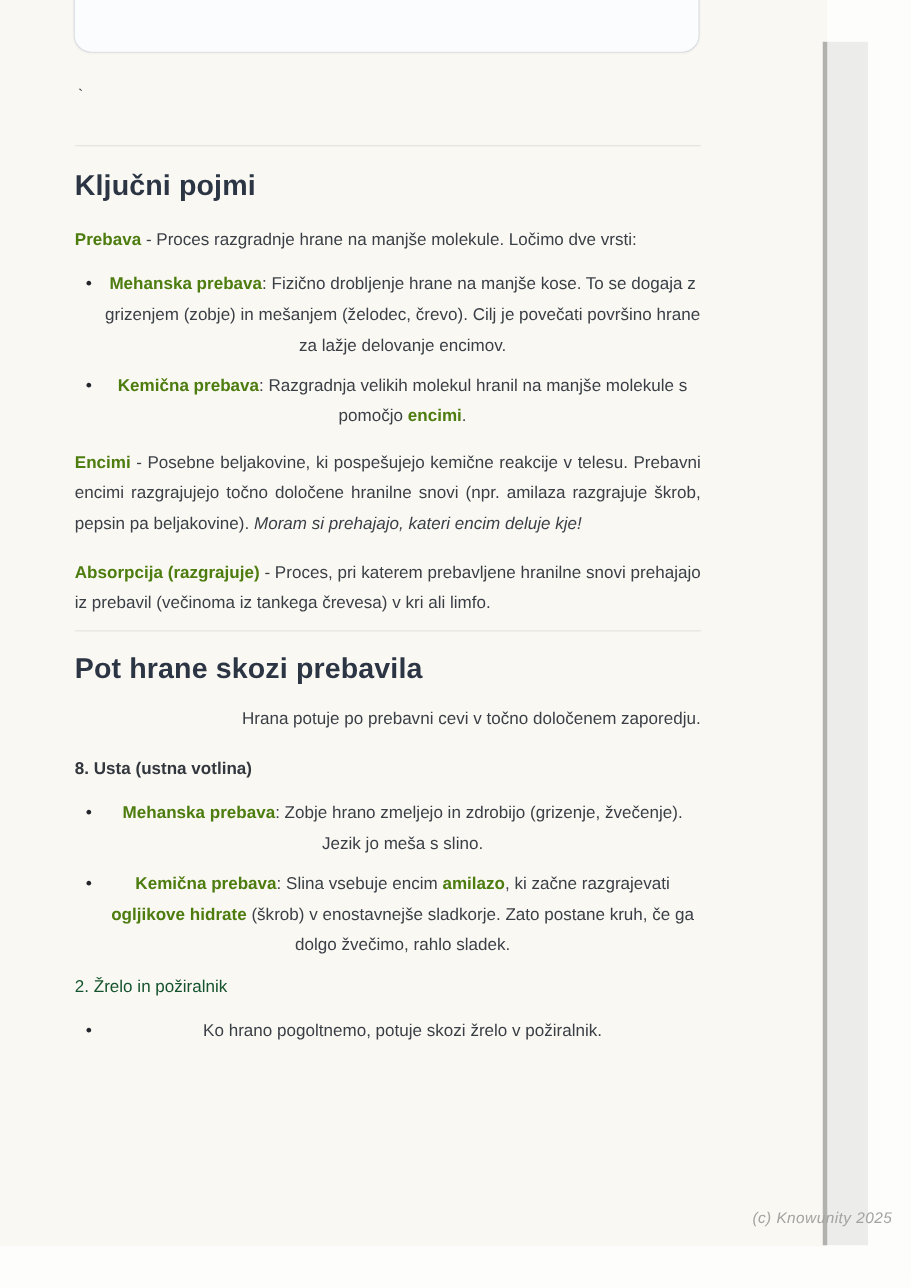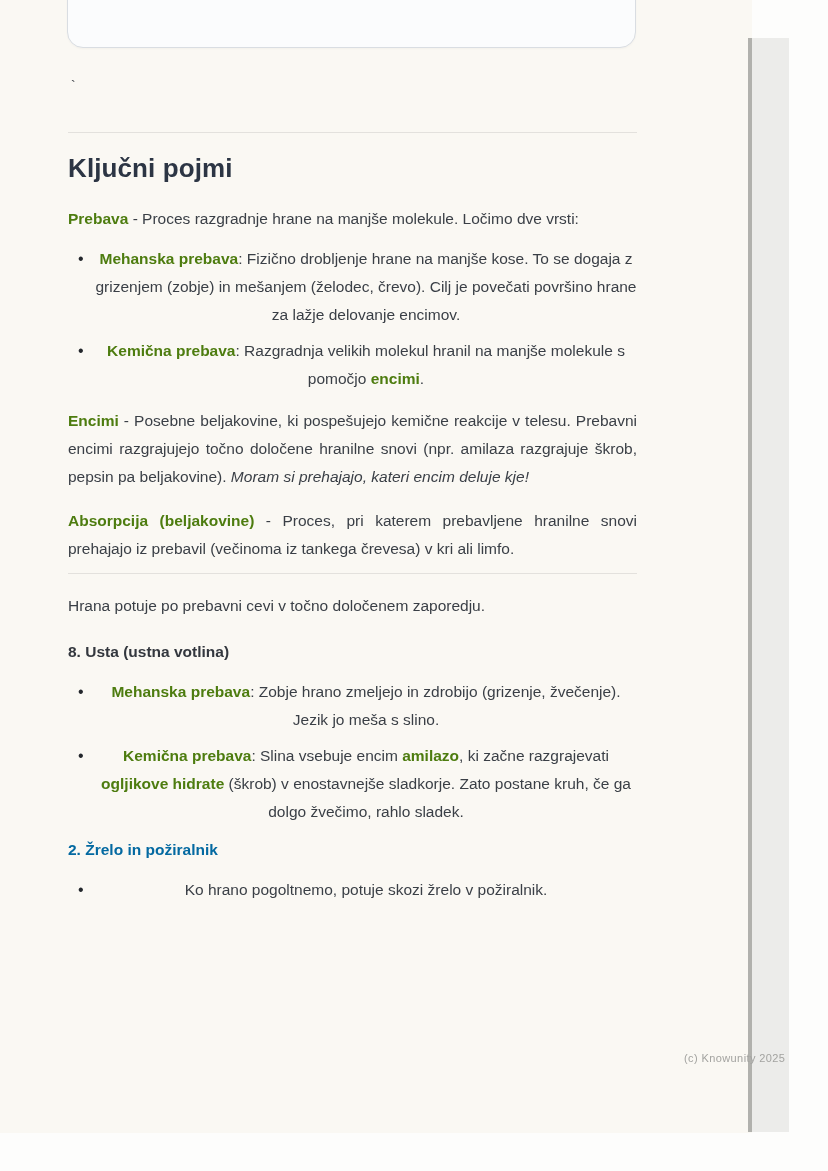--- a/index.html
+++ b/index.html
@@ -46,23 +46,23 @@
     letter-spacing:0.1px;
   }
   .h2-a { margin-top:20px; }
   .h2-b { margin-top:18px; }
   p  { margin-top:0; }
   b, .bold { font-weight:700; color:#4d7c0f; }
   i  { font-style:italic; }
   .p-first   { margin-top:22px; }
   .p-def     { margin-top:14px; text-align:justify; }
   .p-def2    { margin-top:16px; text-align:justify; }
-  .p-intro   { margin-top:18px; }
+  .p-intro   { margin-top:18px;text-align:right; }
   .step-head { margin-top:18px; font-weight:700; color:#33373e; }
-  .step-head2{ margin-top:10px; font-weight:700; color:#0369a1; }
+  .step-head2{ margin-top:10px; font-weight:400; color:#14532d; }
   ul { list-style:none; margin-top:12px; }
   ul li {
     position:relative;
     margin-left:27px;
     margin-bottom:8px;
     text-align:center;
   }
   ul li::before {
     content:"\2022";
     position:absolute; left:-17px; top:0;
@@ -70,26 +70,27 @@
   }
   ul li:last-child { margin-bottom:0; }
   .divider-2 { margin-top:10px; }
   .scroll-strip {
     position:absolute; left:748px; top:38px;
     width:41px; height:1094px;
     background:#ececea;
     border-left:4px solid #b1b1ad;
   }
   .watermark {
-    position:absolute; left:684px; top:1051px;
-    font-size:11px; line-height:14px;
+    position:absolute; left:684px; top:1100px;
+    font-size:14px; line-height:14px;
     color:#a3a3a0;
     letter-spacing:0.4px;
     white-space:nowrap;
     z-index:5;
+    font-style:italic;
   }
 </style>
 </head>
 <body>
 
 <div class="doc-page">
 
   <div class="card-partial"></div>
 
   <span class="stray">`</span>
@@ -102,25 +103,26 @@
 
     <p class="p-first"><b>Prebava</b><span> - Proces razgradnje hrane na manjše molekule. Ločimo dve vrsti:</span></p>
 
     <ul>
       <li><b>Mehanska prebava</b><span>: Fizično drobljenje hrane na manjše kose. To se dogaja z grizenjem (zobje) in mešanjem (želodec, črevo). Cilj je povečati površino hrane za lažje delovanje encimov.</span></li>
       <li><b>Kemična prebava</b><span>: Razgradnja velikih molekul hranil na manjše molekule s pomočjo </span><b>encimi</b><span>.</span></li>
     </ul>
 
     <p class="p-def"><b>Encimi</b><span> - Posebne beljakovine, ki pospešujejo kemične reakcije v telesu. Prebavni encimi razgrajujejo točno določene hranilne snovi (npr. amilaza razgrajuje škrob, pepsin pa beljakovine). </span><i>Moram si prehajajo, kateri encim deluje kje!</i></p>
 
-    <p class="p-def2"><b>Absorpcija (beljakovine)</b><span> - Proces, pri katerem prebavljene hranilne snovi prehajajo iz prebavil (večinoma iz tankega črevesa) v kri ali limfo.</span></p>
+    <p class="p-def2"><b>Absorpcija (razgrajuje)</b><span> - Proces, pri katerem prebavljene hranilne snovi prehajajo iz prebavil (večinoma iz tankega črevesa) v kri ali limfo.</span></p>
 
 
     <hr class="divider divider-2">
 
+    <h2 class="h2-b">Pot hrane skozi prebavila</h2>
 
     <p class="p-intro">Hrana potuje po prebavni cevi v točno določenem zaporedju.</p>
 
     <p class="step-head">8. Usta (ustna votlina)</p>
 
     <ul>
       <li><b>Mehanska prebava</b><span>: Zobje hrano zmeljejo in zdrobijo (grizenje, žvečenje). Jezik jo meša s slino.</span></li>
       <li><b>Kemična prebava</b><span>: Slina vsebuje encim </span><b>amilazo</b><span>, ki začne razgrajevati </span><b>ogljikove hidrate</b><span> (škrob) v enostavnejše sladkorje. Zato postane kruh, če ga dolgo žvečimo, rahlo sladek.</span></li>
     </ul>
 

